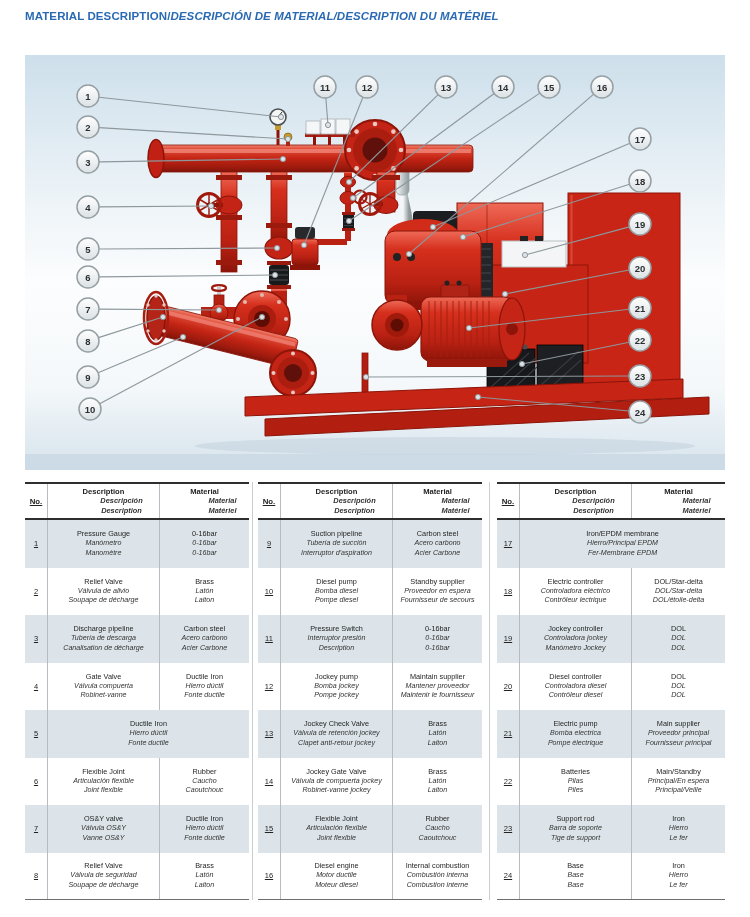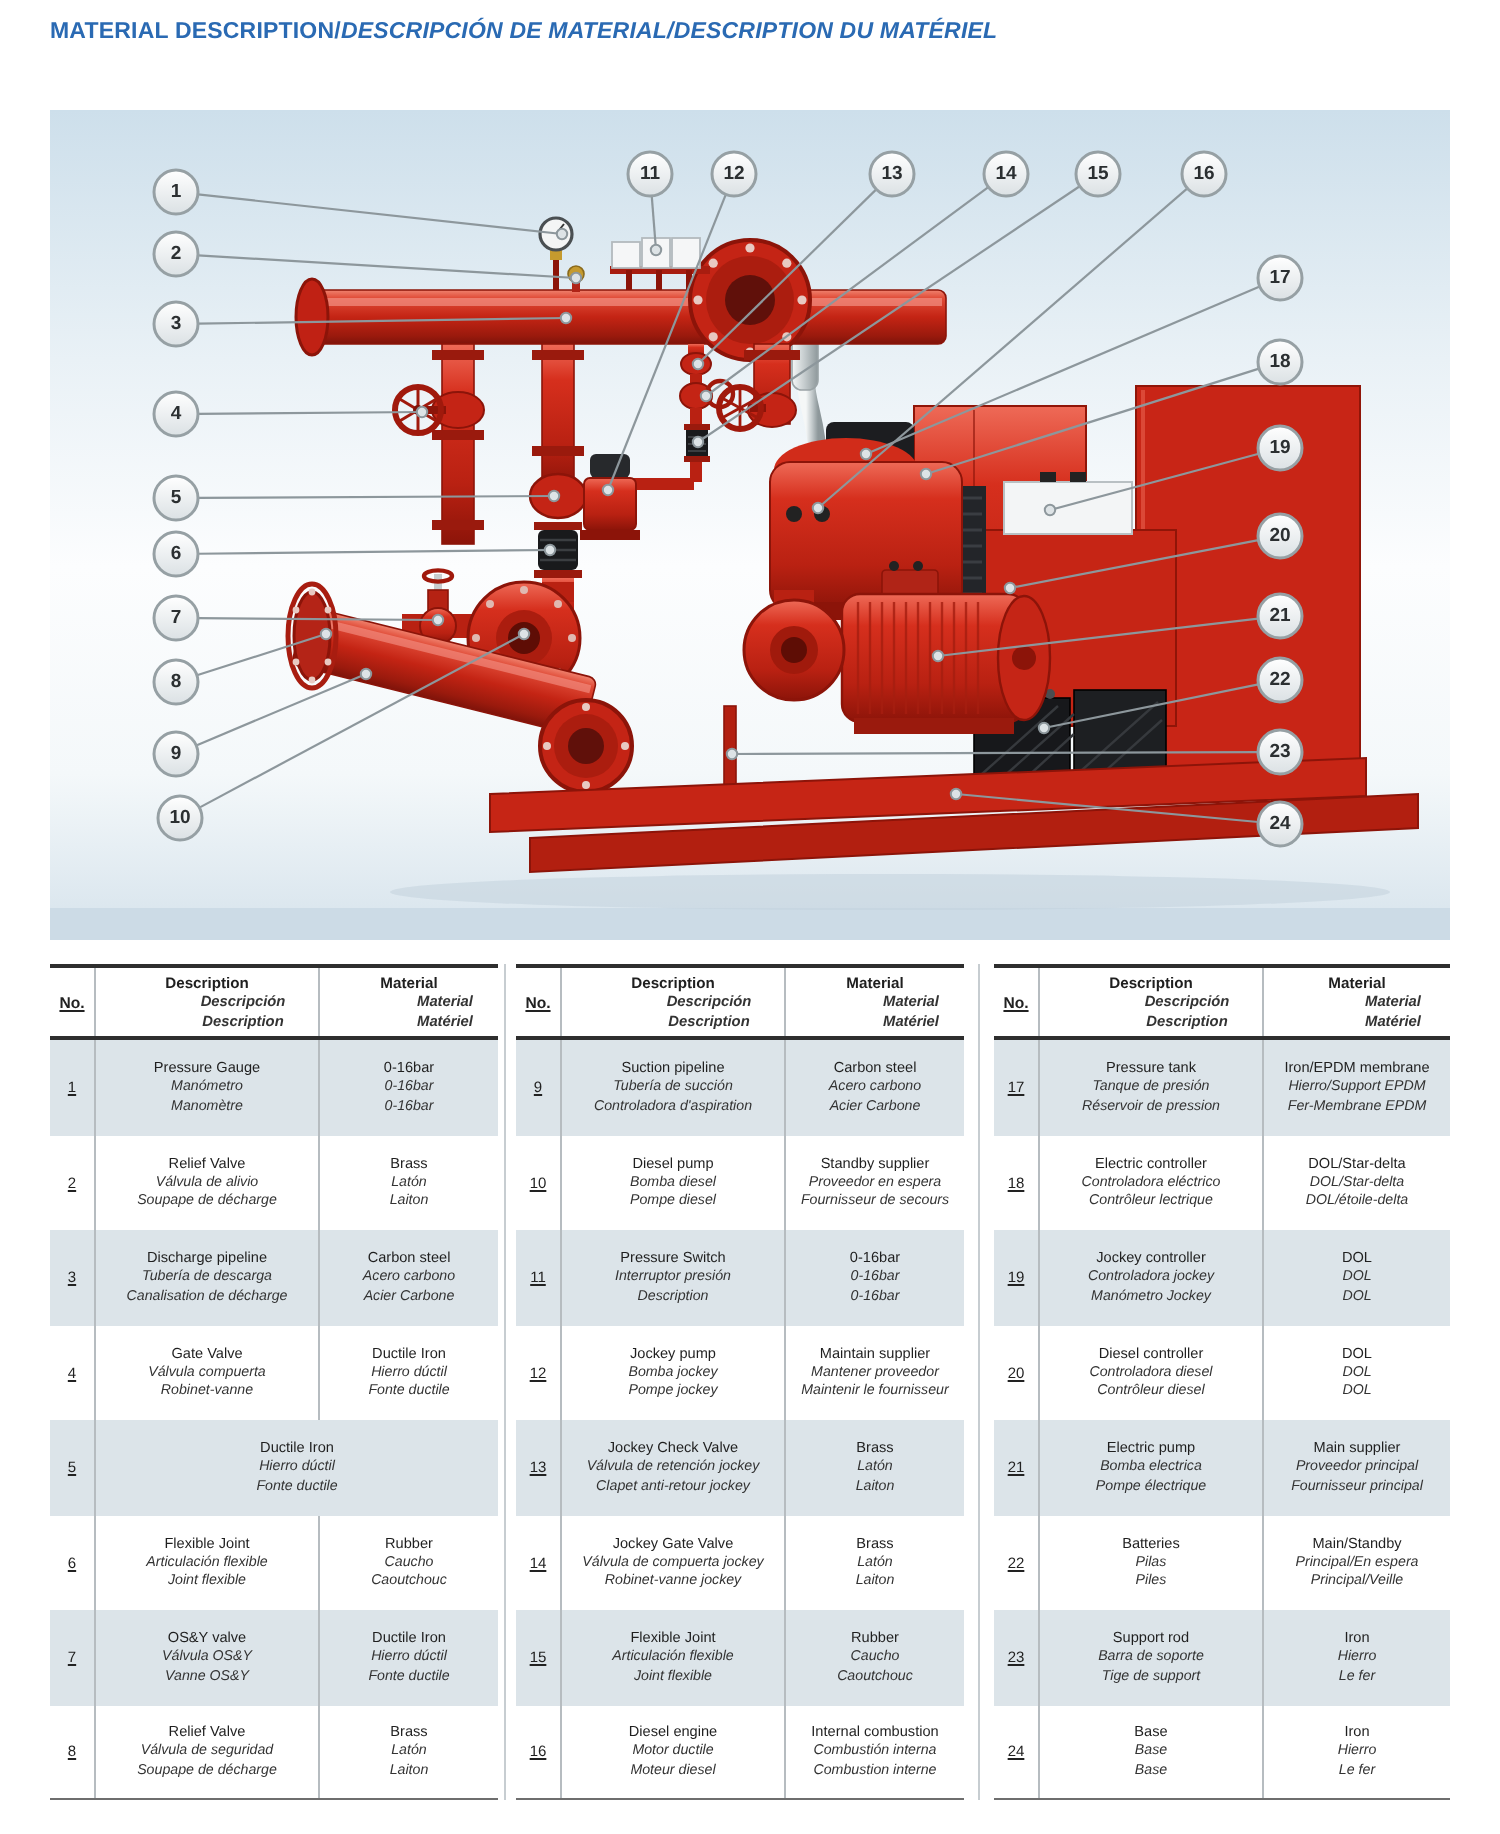--- a/index.html
+++ b/index.html
@@ -513,21 +513,21 @@
           <span class="l1">Material</span>
           <span class="l2">Material</span>
           <span class="l2">Matériel</span>
         </div>
       </div>
       <div class="grow shade">
         <div class="cno">9</div>
         <div class="cdesc">
           <span class="l1">Suction pipeline</span>
           <span class="l2">Tubería de succión</span>
-          <span class="l2">Controladora d'aspiration</span>
+          <span class="l2">Interruptor d'aspiration</span>
         </div>
         <div class="cmat">
           <span class="l1">Carbon steel</span>
           <span class="l2">Acero carbono</span>
           <span class="l2">Acier Carbone</span>
         </div>
       </div>
       <div class="grow">
         <div class="cno">10</div>
         <div class="cdesc">
@@ -629,28 +629,23 @@
           <span class="l2">Description</span>
         </div>
         <div class="cmat">
           <span class="l1">Material</span>
           <span class="l2">Material</span>
           <span class="l2">Matériel</span>
         </div>
       </div>
       <div class="grow shade">
         <div class="cno">17</div>
-        <div class="cdesc">
-          <span class="l1">Pressure tank</span>
-          <span class="l2">Tanque de presión</span>
-          <span class="l2">Réservoir de pression</span>
-        </div>
         <div class="cmat">
           <span class="l1">Iron/EPDM membrane</span>
-          <span class="l2">Hierro/Support EPDM</span>
+          <span class="l2">Hierro/Principal EPDM</span>
           <span class="l2">Fer-Membrane EPDM</span>
         </div>
       </div>
       <div class="grow">
         <div class="cno">18</div>
         <div class="cdesc">
           <span class="l1">Electric controller</span>
           <span class="l2">Controladora eléctrico</span>
           <span class="l2">Contrôleur lectrique</span>
         </div>

